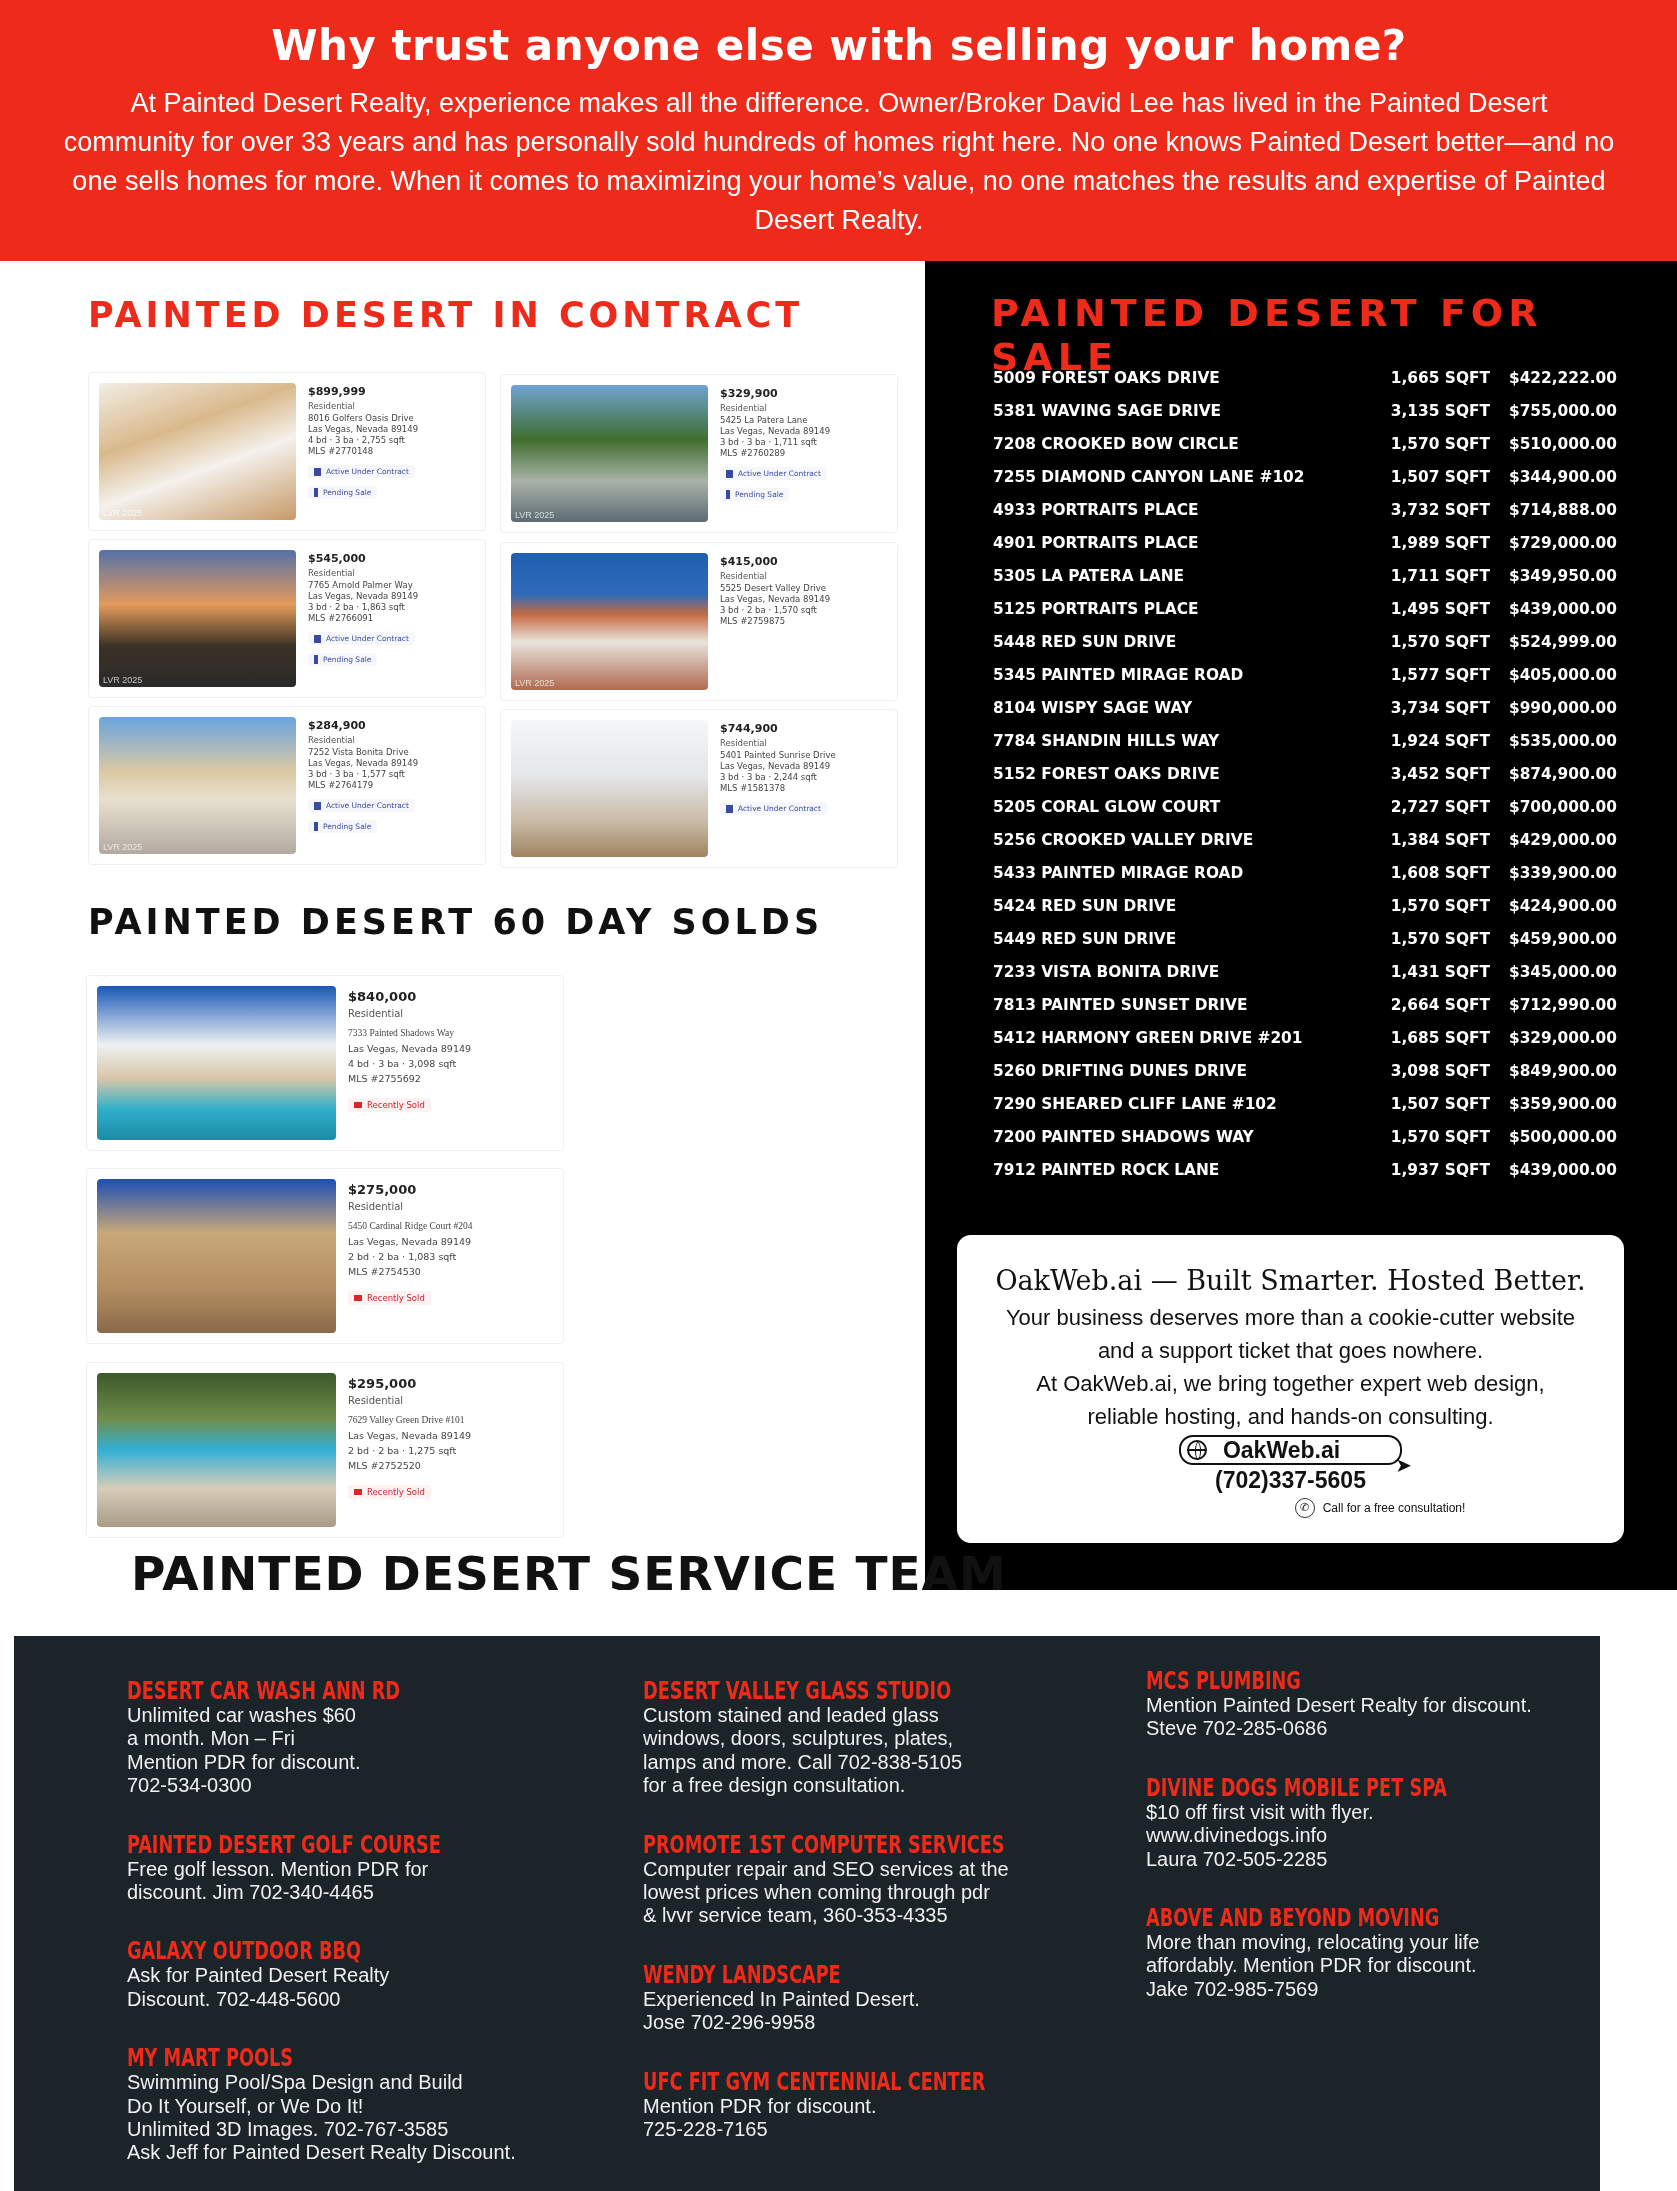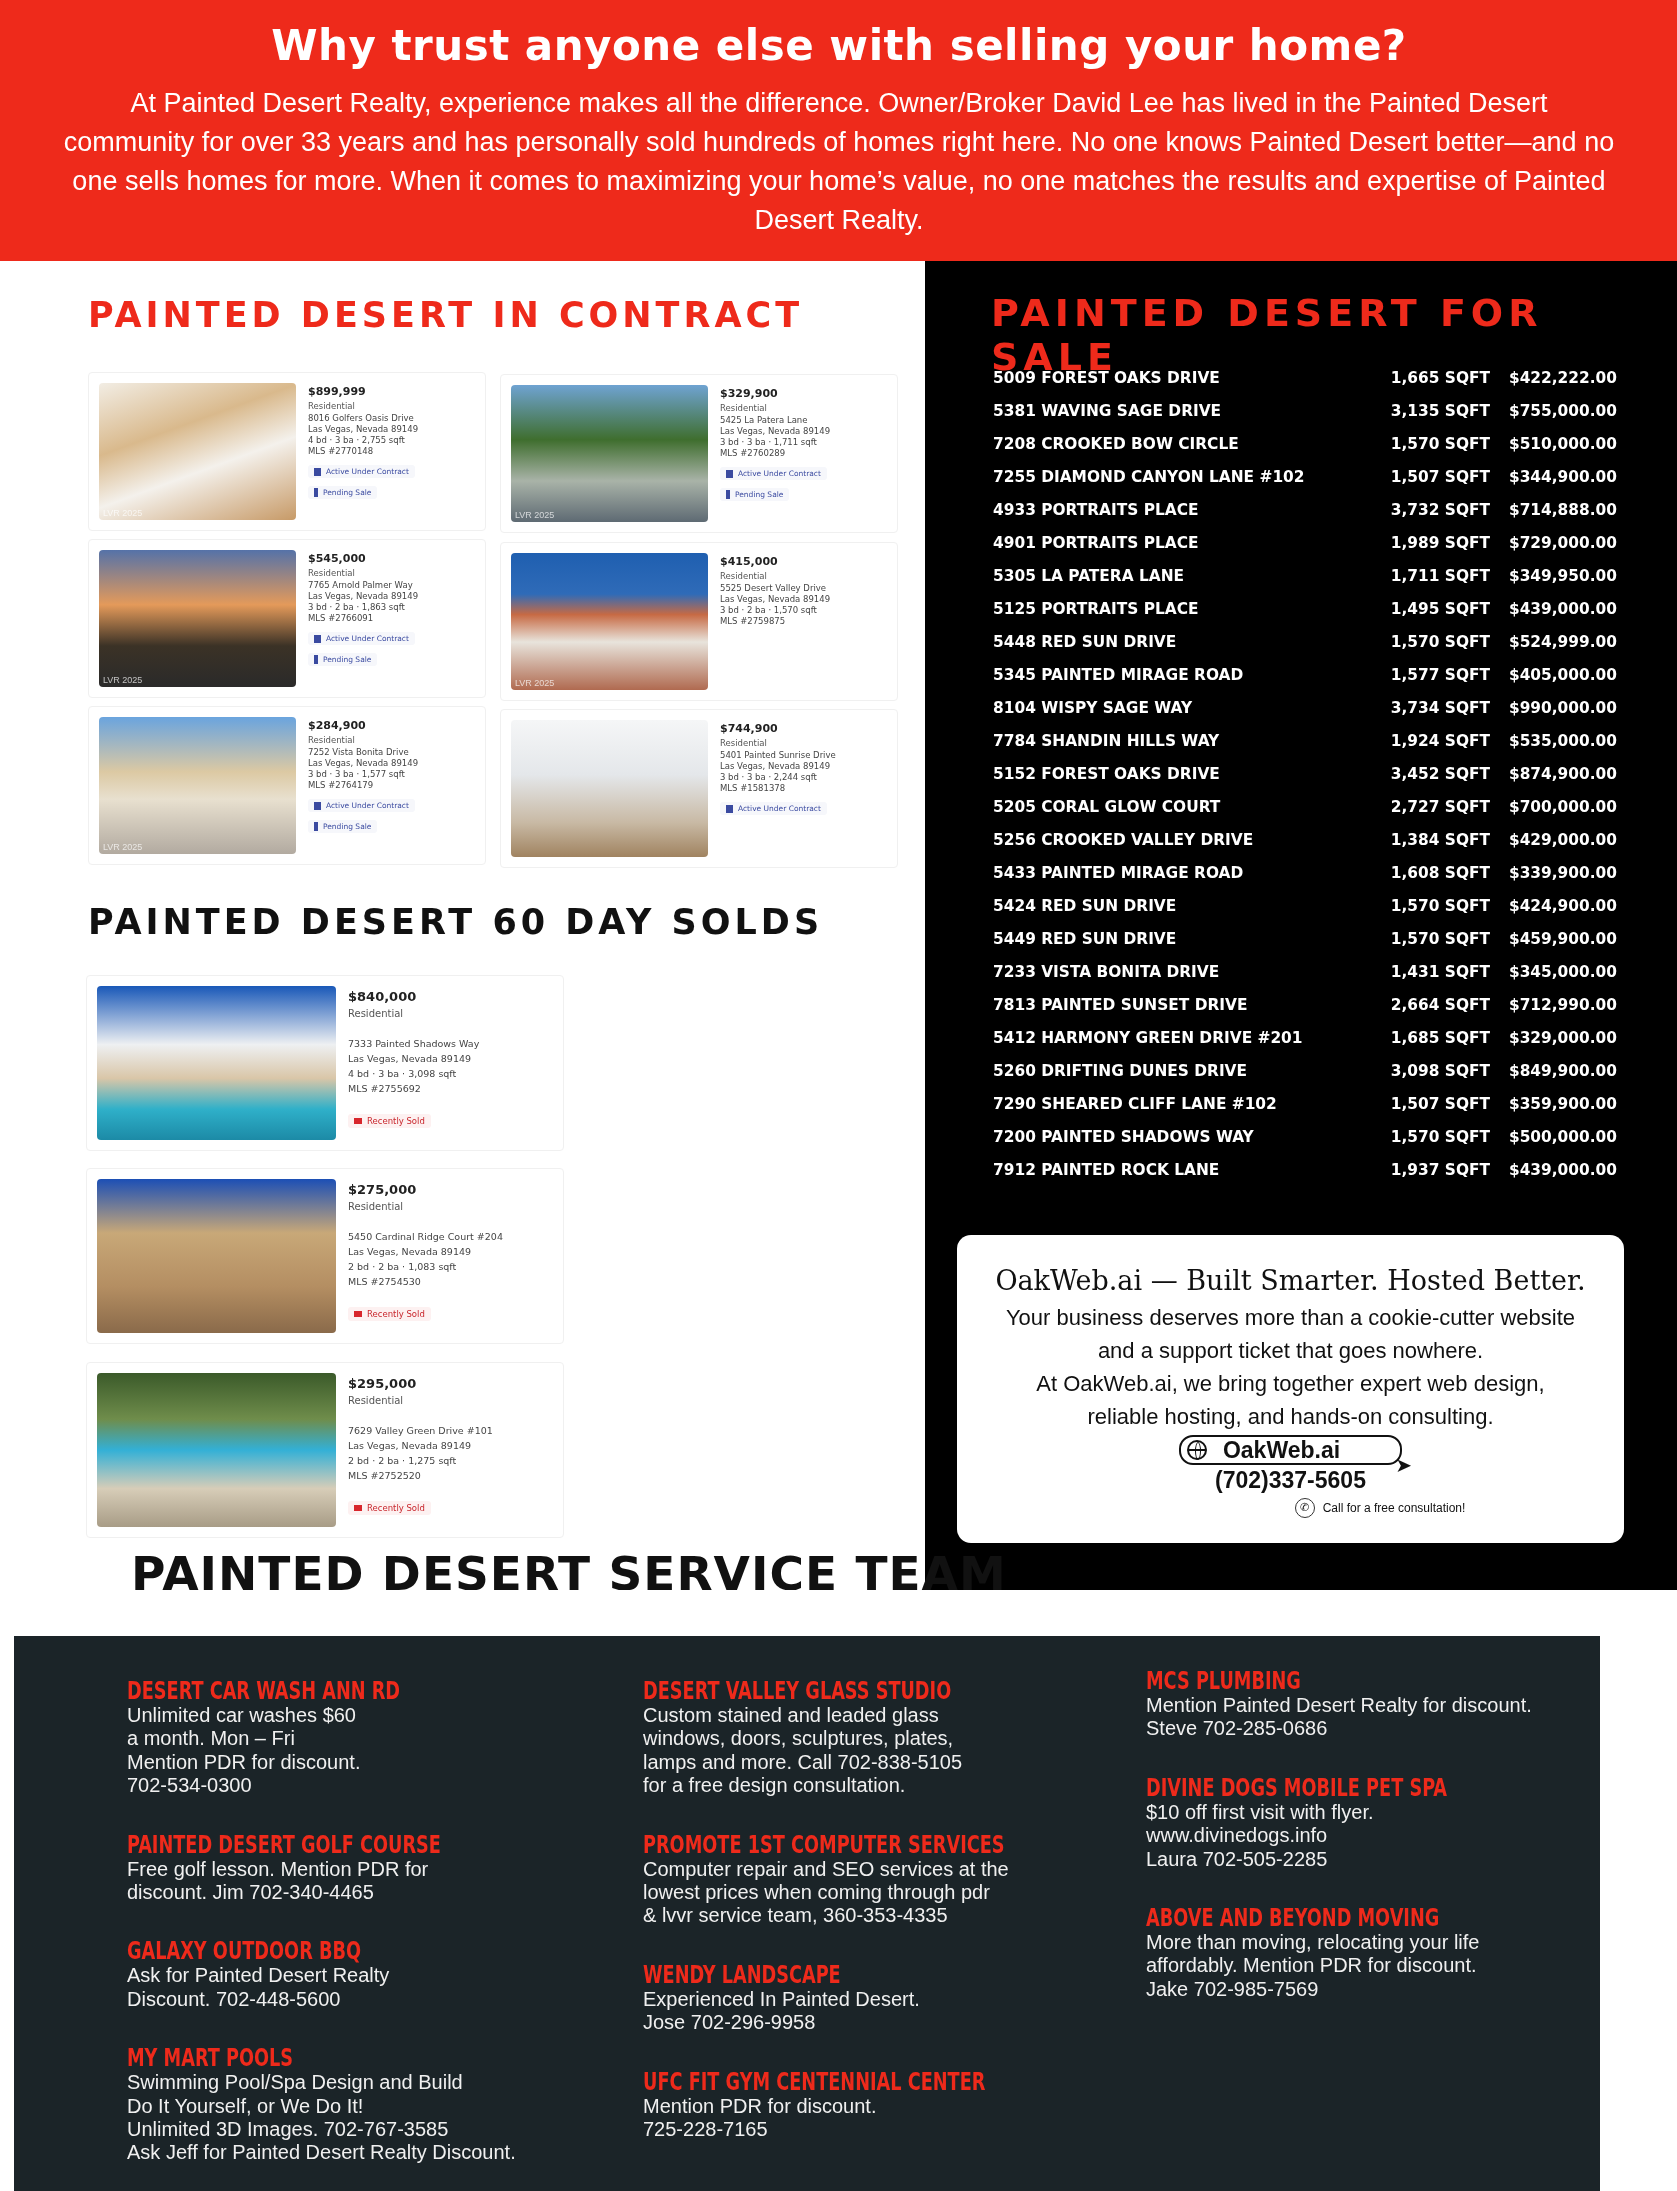--- a/index.html
+++ b/index.html
@@ -59,22 +59,22 @@
   .card.sm .type { font-size: 8.5px; line-height: 14px; }
   .card.sm .addr { font-size: 8.5px; line-height: 11px; }
   .card.sm .addr:first-of-type { margin-top: 4px; }
   .card.sm .badge { font-size: 7.5px; margin-top: 8px; display: flex; width: max-content; }
 
   
   .card.lg .photo { width: 239px; height: 154px; }
   .card.lg .price { font-size: 13px; line-height: 18px; margin-top: 2px; }
   .card.lg .type { font-size: 10px; line-height: 16px; }
   .card.lg .addr { font-size: 9.5px; line-height: 15px; }
-  .card.lg .addr.first { margin-top: 14px; }
-  .card.lg .badge { font-size: 8.5px; margin-top: 18px; }
+  .card.lg .addr.first { margin-top: 4px; font-family: Liberation Serif, serif; }
+  .card.lg .badge { font-size: 8.5px; margin-top: 12px; }
 
   
   .right-col {
     position: absolute; left: 925px; top: 261px; width: 752px; height: 1329px; background: #000;
   }
   .for-sale-title {
     position: absolute; left: 66px; top: 30px; color: #ee2a1b;
     font-family: "DejaVu Sans", sans-serif; font-weight: bold; font-size: 38px; letter-spacing: 5px;
   }
   .sale-list { position: absolute; left: 68px; top: 100px; width: 657px; }

